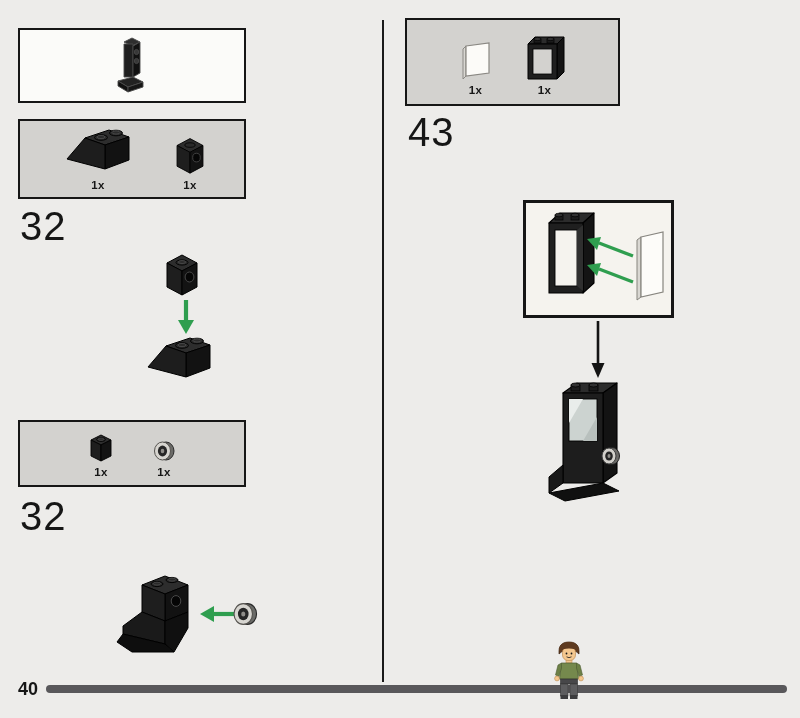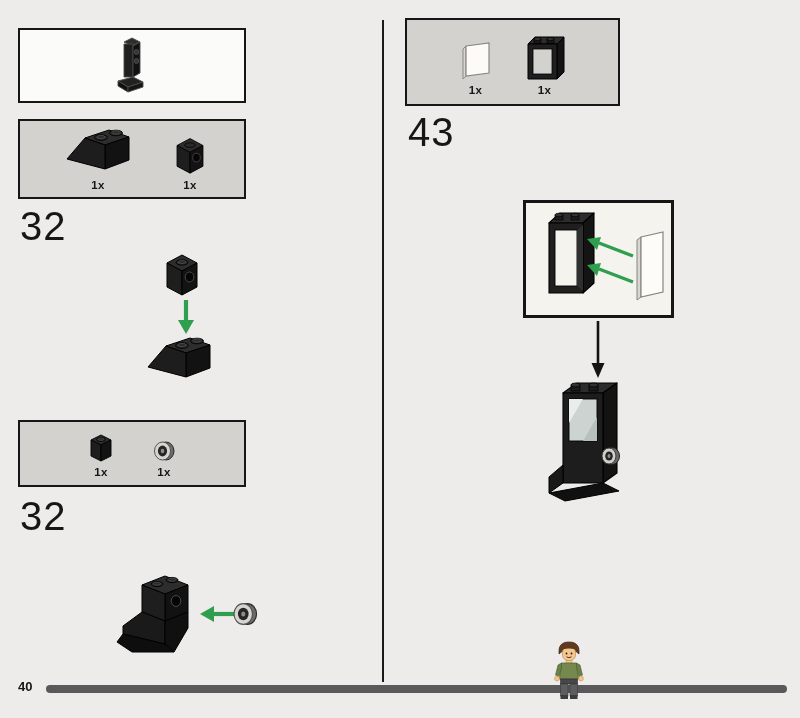--- a/index.html
+++ b/index.html
@@ -29,21 +29,21 @@
   .step-label { font-size:40px; font-weight:normal; letter-spacing:1px; line-height:1; }
   #label41 { left:20px; top:206px; }
   #label42 { left:20px; top:496px; }
   #label43 { left:408px; top:112px; }
   .divider { left:382px; top:20px; width:2px; height:662px; background:#1a1a1a; }
   .detail-box {
     left:523px; top:200px; width:151px; height:118px;
     background:#f5f3ee; border:3px solid #161616;
     display:flex; align-items:center; justify-content:center;
   }
-  .page-num { left:18px; top:679px; font-size:13px; font-weight:bold; }
+  .page-num { left:18px; top:679px; font-size:18px; font-weight:bold; }
   .progress { left:46px; top:685px; width:741px; height:8px; background:#59585b; border-radius:4px; }
   .minifig { z-index:5; }
 </style>
 </head>
 <body>
 
 <div class="abs preview-box">
   <svg width="40" height="62" viewBox="0 0 40 62">
     <g stroke="#4a4a4a" stroke-width="0.9" stroke-linejoin="round">
       <polygon points="12,7 20,3 28,7 20,11" fill="#2e2e2e"></polygon>

